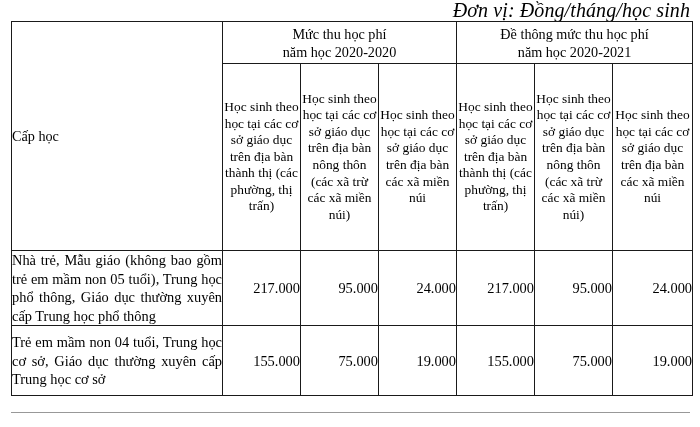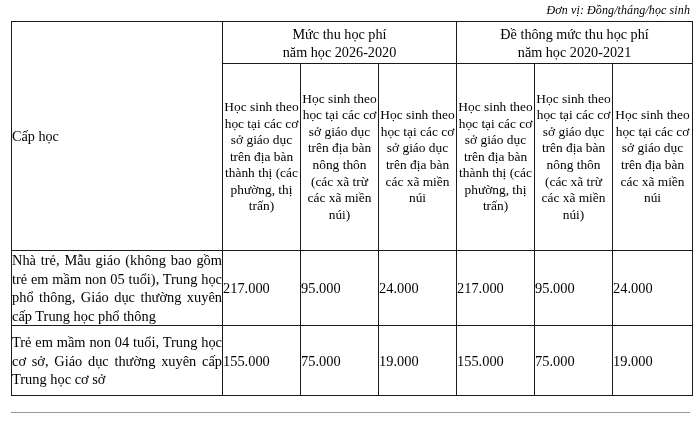--- a/index.html
+++ b/index.html
@@ -17,21 +17,21 @@
   }
 
   
   .unit-caption {
     position: absolute;
     top: 0px;
     left: 0;
     width: 690px;
     text-align: right;
     font-style: italic;
-    font-size: 12px;
+    font-size: 20px;
     line-height: 20px;
     letter-spacing: 0.1px;
     white-space: nowrap;
   }
 
   
   .table-wrap {
     position: absolute;
     top: 21px;
     left: 11px;
@@ -88,21 +88,21 @@
   
   .level-cell {
     text-align: justify;
     text-align-last: left;
     padding: 5px 7px 6px 8px;
     font-size: 14.4px;
     line-height: 18.6px;
     vertical-align: top;
   }
   .num-cell {
-    text-align: left;
+    text-align: right;
     font-size: 14.4px;
     vertical-align: middle;
     padding: 2px 1px;
   }
 
   .row-tall-1 { height: 65px; }
   .row-tall-2 { height: 70px; }
 
   
   .bottom-rule {
@@ -129,21 +129,21 @@
       <col class="c-data-m">
       <col class="c-data">
       <col class="c-data">
       <col class="c-data-w">
     </colgroup>
     <thead>
       <tr>
         <th class="level-head" rowspan="2">Cấp học</th>
         <th class="grp-head" colspan="3">
           <div>Mức thu học phí</div>
-          <div>năm học 2026-2020</div>
+          <div>năm học 2020-2020</div>
         </th>
         <th class="grp-head" colspan="3">
           <div>Đề thông mức thu học phí</div>
           <div>năm học 2020-2021</div>
         </th>
       </tr>
       <tr>
         <th class="sub-head">Học sinh theo học tại các cơ sở giáo dục trên địa bàn thành thị (các phường, thị trấn)</th>
         <th class="sub-head">Học sinh theo học tại các cơ sở giáo dục trên địa bàn nông thôn (các xã trừ các xã miền núi)</th>
         <th class="sub-head">Học sinh theo học tại các cơ sở giáo dục trên địa bàn các xã miền núi</th>

